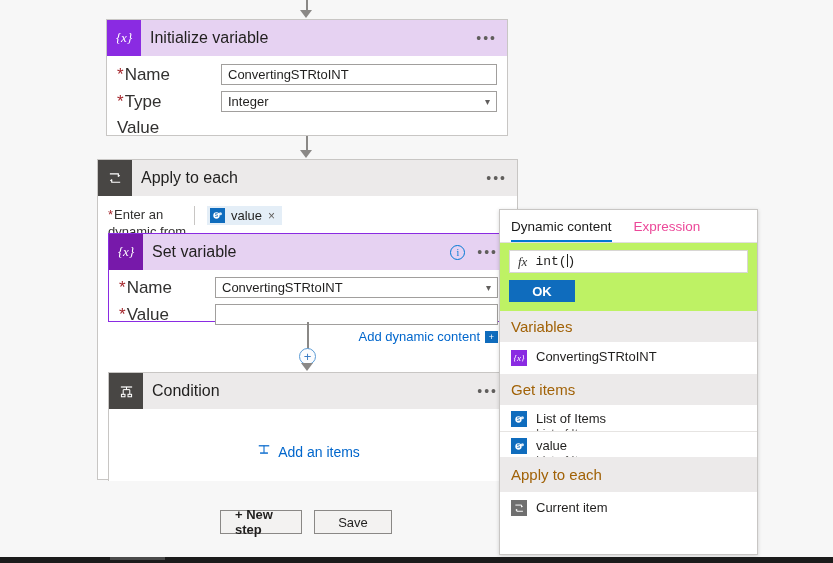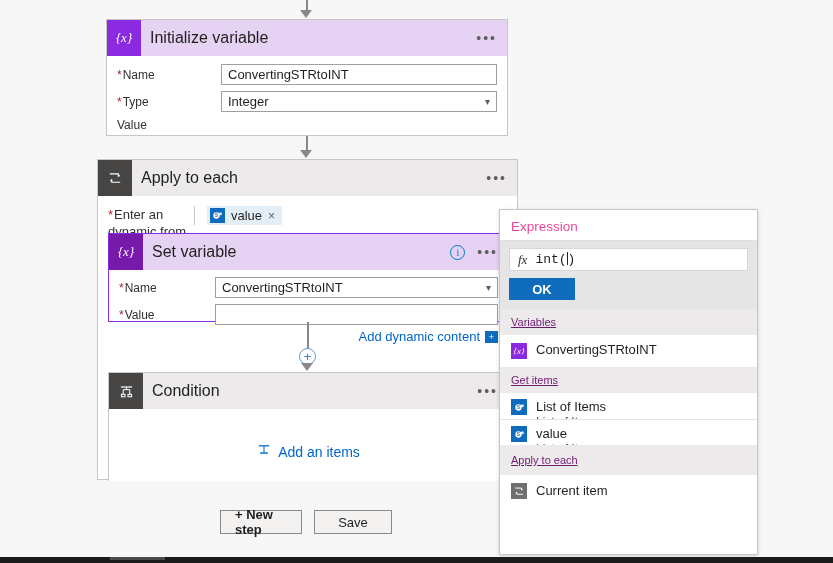--- a/index.html
+++ b/index.html
@@ -46,21 +46,21 @@
   .purple-head { background: #e6d2f2; }
   .icon-purple { background: #8a2be2; }
   .icon-purple-dk { background: #7719aa; }
   .icon-gray { background: #484644; }
 
   .glyph-x { color:#fff; font-size:13px; font-family:"Liberation Serif", serif; font-style: italic; }
 
   
   .body { padding: 8px 10px 10px 10px; }
   .row { display: flex; align-items: center; margin-bottom: 6px; }
-  .row-label { width: 104px; flex: 0 0 104px; font-size: 12px; color: #323130; }
+  .row-label { width: 104px; flex: 0 0 104px; font-size: 17px; color: #323130; }
   .req { color: #a4262c; margin-right: 1px; }
   .field {
     flex: 1 1 auto; height: 21px; border: 1px solid #a19f9d; background: #fff;
     display: flex; align-items: center; padding: 0 6px;
     font-size: 13px; color: #201f1e;
   }
   .field.placeholder { color: #a19f9d; }
   .field .chev { margin-left: auto; color: #605e5c; font-size: 10px; }
 
   
@@ -111,35 +111,35 @@
   }
 
   
   #dc-panel {
     position: absolute; background: #ffffff; border: 1px solid #c8c6c4;
     box-shadow: 0 1px 4px rgba(0,0,0,.16);
   }
   .dc-tabs { display: flex; gap: 22px; padding: 9px 11px 0 11px; border-bottom: 1px solid #e1dfdd; }
   .dc-tab { font-size: 13.5px; color: #ec4899; padding-bottom: 6px; cursor: pointer; }
   .dc-tab.active { color: #1a1a1a; border-bottom: 2px solid #0078d4; }
-  .expr-area { background: #e5e5e5; padding: 7px 9px 9px 9px; text-align: right; }
+  .expr-area { background: #bef264; padding: 7px 9px 9px 9px; text-align: right; }
   .expr-input {
     background: #fff; border: 1px solid #d8d6d4; height: 23px;
     display: flex; align-items: center; gap: 8px; padding: 0 8px;
     font-size: 13px; font-family: "Liberation Mono", monospace; color: #201f1e;
   }
   .fx { font-family: "Liberation Serif", serif; font-style: italic; font-size: 13px; color: #333; }
   .caret-bar { display:inline-block; width:1px; height:13px; background:#201f1e; vertical-align:-2px; }
   .ok-btn {
     margin-top: 7px; background: #0f6cbd; color: #fff; font-size: 13px; font-weight: bold;
     height: 22px; width: 66px; display: flex; align-items: center; justify-content: center;
     cursor: pointer;
   }
   .dc-group {
-    background: #eceaea; color: #701a75; font-size: 11px; padding: 7px 11px; text-decoration: underline; 
+    background: #eceaea; color: #a16207; font-size: 15px; padding: 7px 11px; 
   }
   .dc-item {
     background: #fff; padding: 6px 11px; display: flex; align-items: flex-start; gap: 9px;
     cursor: pointer; overflow: hidden;
   }
   .dc-item + .dc-item { border-top: 1px solid #e6e4e2; }
   .dc-item-title { font-size: 13px; color: #201f1e; line-height: 13px; }
   .dc-item-sub { font-size: 12px; color: #605e5c; line-height: 13px; }
   .dc-icon-sq {
     width: 16px; height: 16px; flex: 0 0 16px;
@@ -304,20 +304,21 @@
   <div class="btn" style="position:absolute; left:220px; top:510px; width:82px;font-weight:bold;">
     <span>+ New step</span>
   </div>
   <div class="btn" style="position:absolute; left:314px; top:510px; width:78px;">
     <span>Save</span>
   </div>
 
   <div id="dc-panel" style="left:499px; top:209px; width:259px; height:346px;">
 
     <div class="dc-tabs">
+      <div class="dc-tab active">Dynamic content</div>
       <div class="dc-tab">Expression</div>
     </div>
 
     <div class="expr-area">
       <div class="expr-input">
         <span class="fx">fx</span>
         <span><span>int(<span class="caret-bar"></span>)</span></span>
       </div>
       <div class="ok-btn">OK</div>
     </div>

